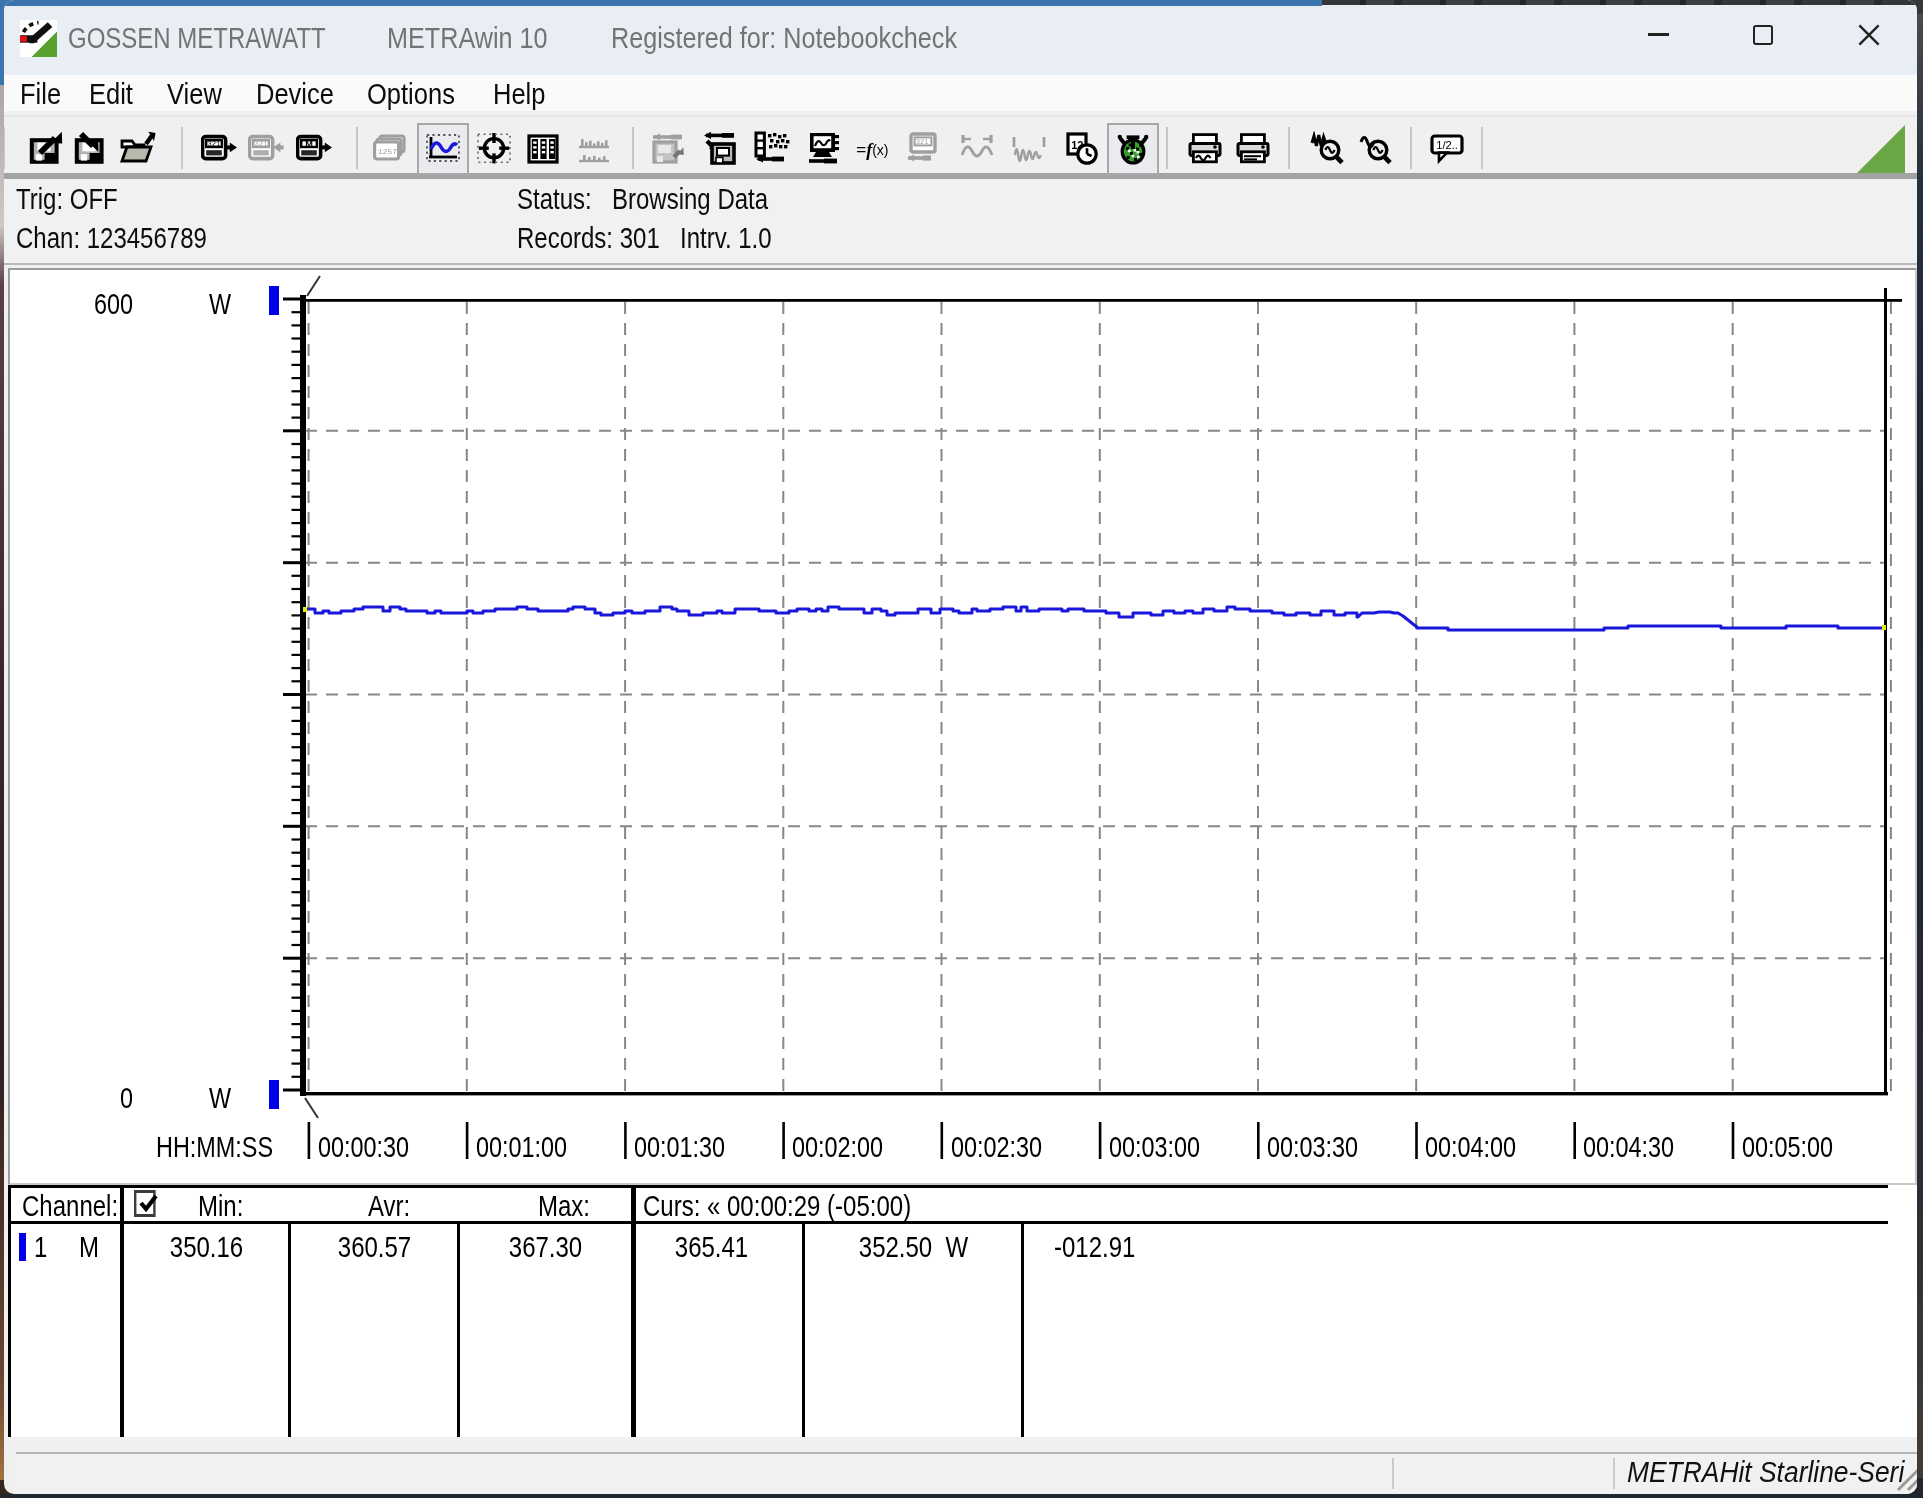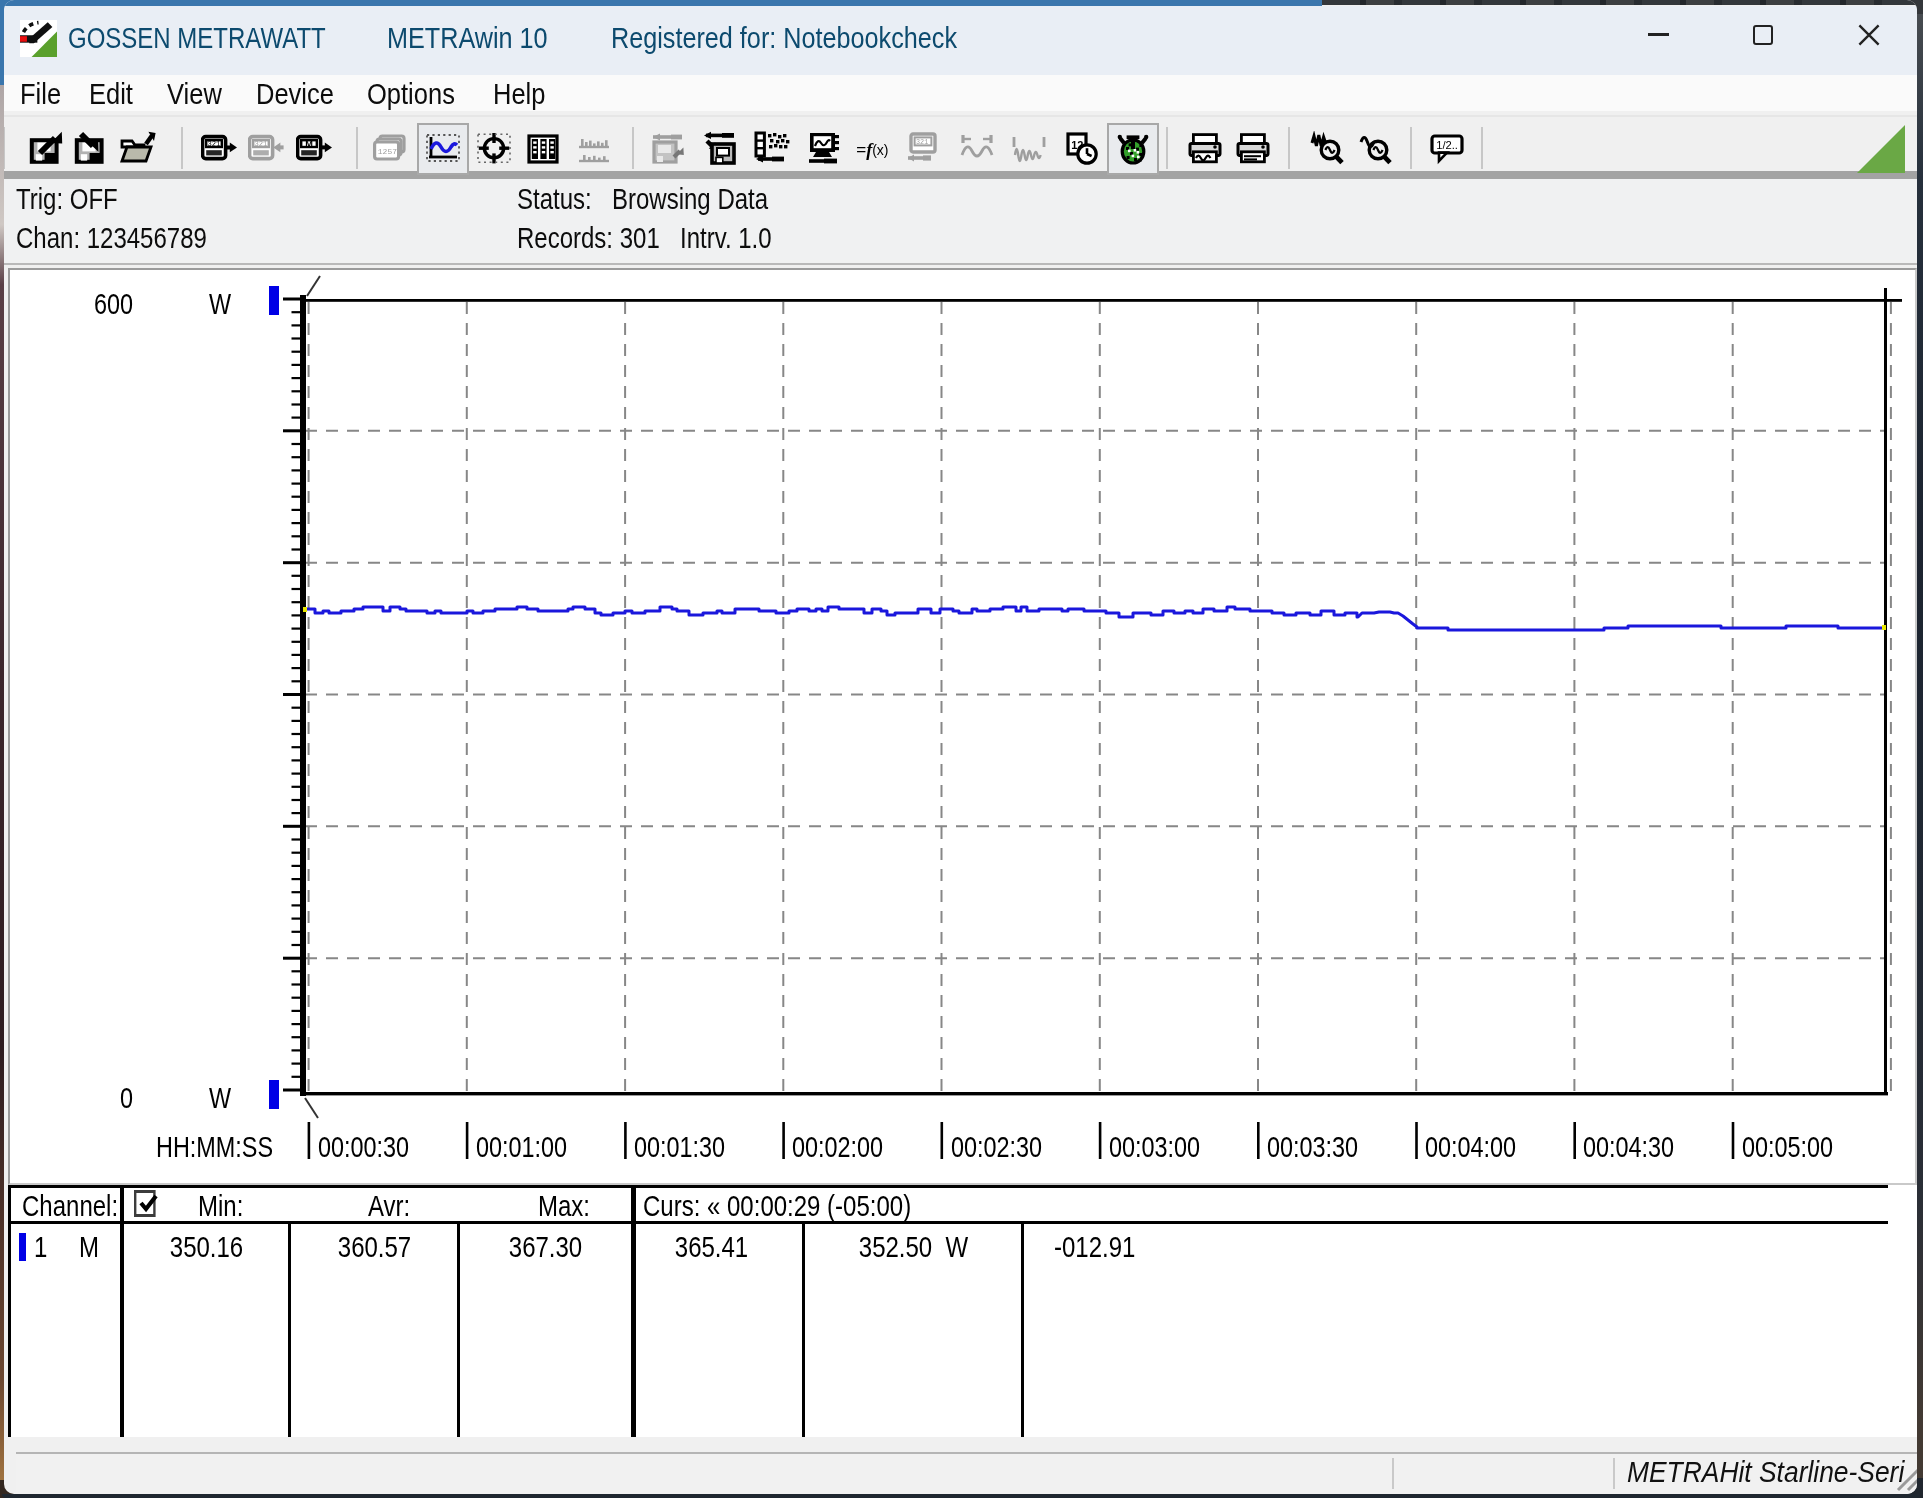--- a/index.html
+++ b/index.html
@@ -14,26 +14,26 @@
   background:linear-gradient(180deg,#4a4e52 0%,#26303c 12%,#1c2430 35%,#202833 60%,#2a2e36 80%,#433a33 95%); }
 #deskblueL { position:absolute; left:0; top:0; width:14px; height:85px; background:#3a76ad; }
 #cornerTR { position:absolute; left:1880px; top:0; width:43px; height:14px; background:#34373b; }
 #cornerBR { position:absolute; left:1892px; top:1478px; width:31px; height:20px; background:#20262e; }
 #cornerBL { position:absolute; left:0; top:1480px; width:18px; height:18px; background:#33271f; }
 #win { position:absolute; left:4px; top:0; width:1913px; height:1494px;
   background:#f0f0f0; border-radius:10px; overflow:hidden; }
 #topstrip { position:absolute; left:0; top:0; width:1318px; height:6px; background:#3a76ad; }
 #topstrip2 { position:absolute; left:1318px; top:0; width:596px; height:5px;
   background:repeating-linear-gradient(90deg,#33373b 0 38px,#22262a 38px 44px,#3c3f41 44px 72px,#282c30 72px 80px); }
-#titlebar { position:absolute; left:0; top:6px; width:100%; height:69px; background:#e9eef5; color:#0c4a6e; }
+#titlebar { position:absolute; left:0; top:6px; width:100%; height:69px; background:#e9eef5; color:#737373; }
 .t30 { position:absolute; font-size:30px; white-space:pre; transform:scaleX(0.80); transform-origin:0 0; }
 #menubar { position:absolute; left:0; top:75px; width:100%; height:36px; background:#fafafa; }
 #menubar span { position:absolute; top:2px; font-size:30px; color:#0c0c0c; transform:scaleX(0.85); transform-origin:0 0; }
 #toolbar { position:absolute; left:0; top:115px; width:100%; height:64px; background:#f0f0f0;
-  border-top:2px solid #e6e6e6; border-bottom:8px solid #a3a3a3; }
+  border-top:2px solid #e6e6e6; border-bottom:6px solid #a3a3a3; }
 .tsep { position:absolute; top:10px; width:2px; height:42px; background:#c7c7c7; }
 .tico { position:absolute; top:14px; width:36px; height:36px; }
 .press { position:absolute; top:6px; width:52px; height:52px; background:#e9ebee; border:2px solid #a8a8a8; }
 #statuspanel { position:absolute; left:0; top:179px; width:100%; height:86px; background:#f0f1f2;
   border-bottom:2px solid #b9b9b9; color:#0c0c0c; }
 #statuspanel div { position:absolute; font-size:30px; white-space:pre; transform:scaleX(0.80); transform-origin:0 0; }
 #chartpanel { position:absolute; left:4px; top:268px; width:1909px; height:917px; background:#ffffff;
   border:2px solid #9b9b9b; border-bottom-color:#c9c9c9; border-right-color:#c9c9c9; }
 .clab { position:absolute; font-size:30px; color:#000; white-space:pre; transform:scaleX(0.78); transform-origin:0 0; }
 .clr { transform-origin:100% 0; }

